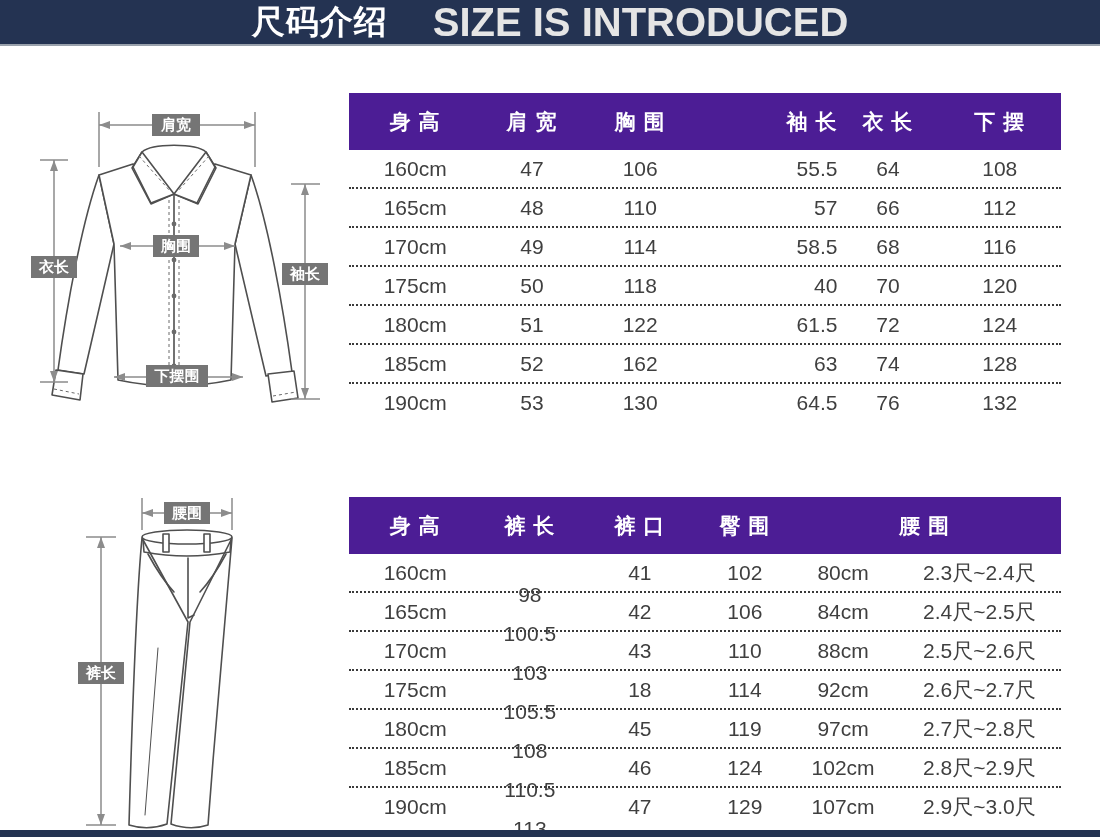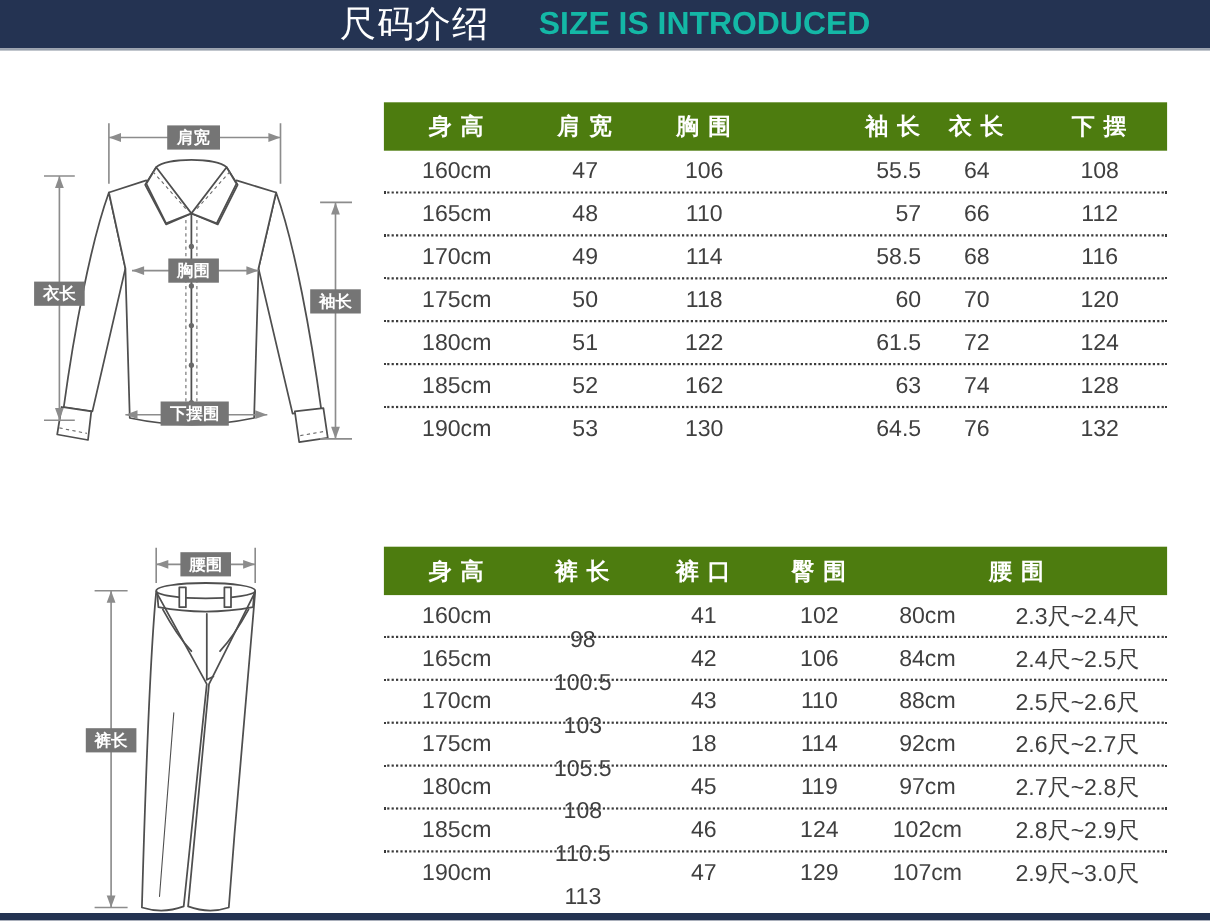--- a/index.html
+++ b/index.html
@@ -3,31 +3,31 @@
 <meta charset="utf-8">
 <style>
   html,body{margin:0;padding:0;background:#ffffff;}
   body{font-family:"Liberation Sans","DejaVu Sans",sans-serif;}
   #page{position:relative;width:1100px;height:837px;background:#fff;overflow:hidden;}
 
   
   .topbar{position:absolute;left:0;top:0;width:1100px;height:44px;background:#243352;
           display:flex;align-items:center;justify-content:center;gap:45px;}
   .topbar-line{position:absolute;left:0;top:44px;width:1100px;height:2px;background:#99a1ac;}
-  .title-cn{color:#fff;font-size:33px;font-weight:normal;letter-spacing:1px;line-height:44px;}
-  .title-en{color:#14b8a6;font-size:29px;font-weight:bold;letter-spacing:0px;line-height:44px;}
+  .title-cn{color:#fff;font-size:33px;font-weight:bold;letter-spacing:1px;line-height:44px;}
+  .title-en{color:#e5e5e5;font-size:40px;font-weight:bold;letter-spacing:0px;line-height:44px;}
 
   
   .bottombar{position:absolute;left:0;bottom:0;width:1100px;height:7px;background:#243352;}
 
   
   .size-table{position:absolute;left:349px;width:712px;}
   #shirt-table{top:93px;}
   #pants-table{top:497px;}
-  .t-head{display:flex;background:#4d7c0f;height:44px;align-items:center;}
+  .t-head{display:flex;background:#4c1d95;height:57px;align-items:center;}
   .t-head .cell{color:#ffffff;font-weight:bold;font-size:21px;text-align:center;letter-spacing:1px;}
   .t-body .t-row{display:flex;height:37px;align-items:center;border-bottom:2px dotted #3a3a3a;}
   .t-body .t-row:last-child{border-bottom:none;}
   .t-body .cell{font-size:21px;color:#3f3f3f;text-align:center;}
 
   
   .t1 .cell:nth-child(1){width:18.6%;}
   .t1 .cell:nth-child(2){width:14.2%;}
   .t1 .cell:nth-child(3){width:16.2%;}
   .t1 .cell:nth-child(4){width:19.6%;text-align:right;}
@@ -212,21 +212,21 @@
           <div class="cell">49</div>
           <div class="cell">114</div>
           <div class="cell">58.5</div>
           <div class="cell">68</div>
           <div class="cell">116</div>
         </div>
         <div class="t-row">
           <div class="cell">175cm</div>
           <div class="cell">50</div>
           <div class="cell">118</div>
-          <div class="cell">60</div>
+          <div class="cell">40</div>
           <div class="cell">70</div>
           <div class="cell">120</div>
         </div>
         <div class="t-row">
           <div class="cell">180cm</div>
           <div class="cell">51</div>
           <div class="cell">122</div>
           <div class="cell">61.5</div>
           <div class="cell">72</div>
           <div class="cell">124</div>

